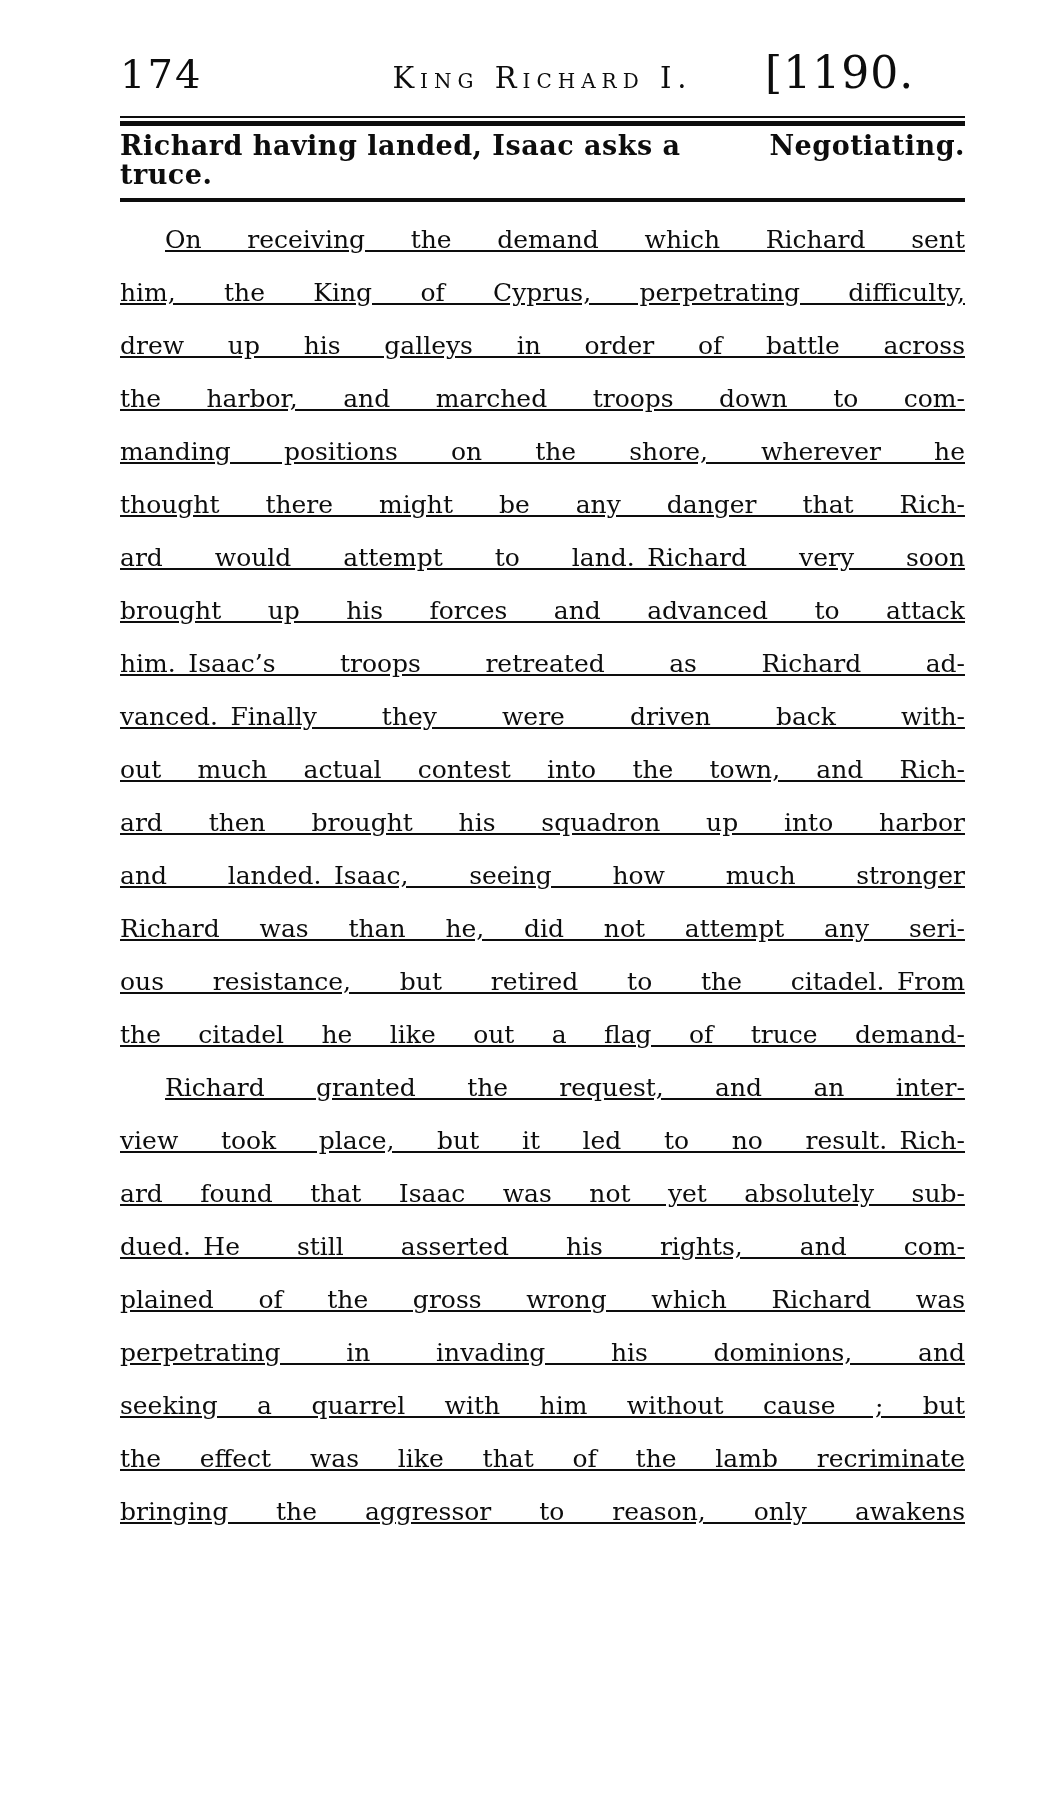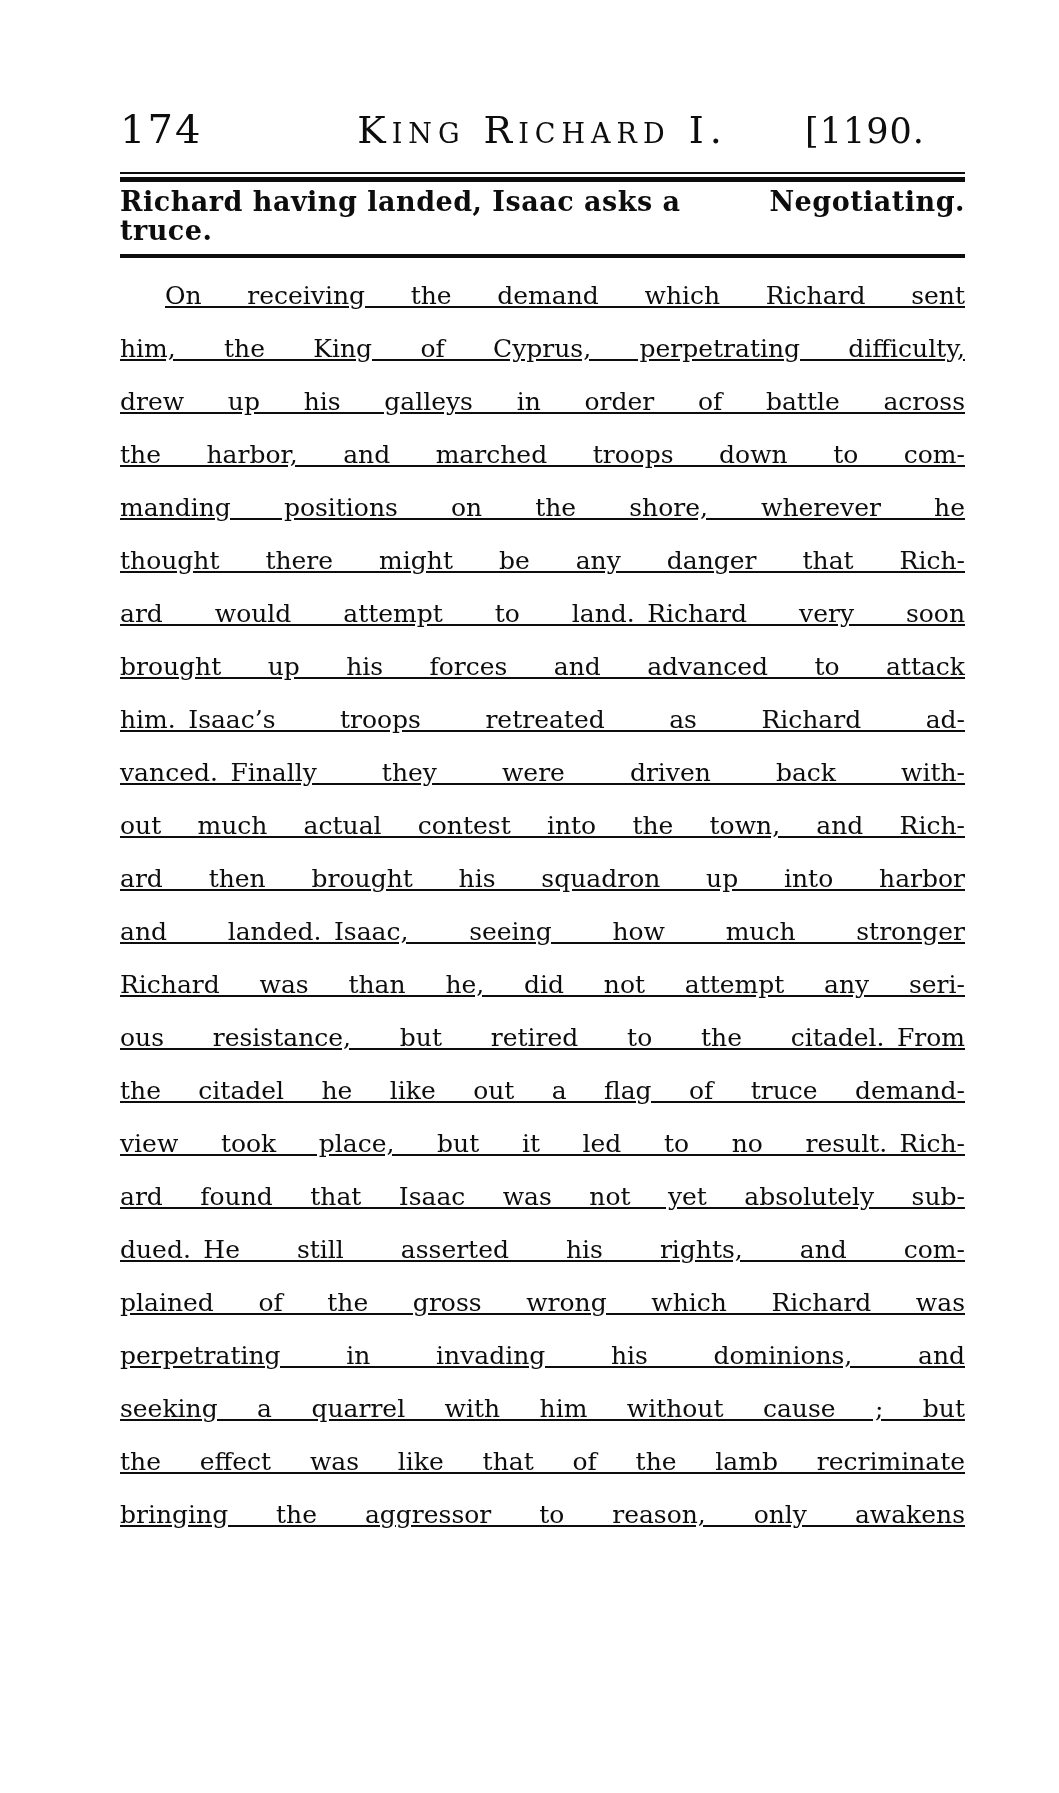--- a/index.html
+++ b/index.html
@@ -18,41 +18,41 @@
   .page {
     position: absolute;
     left: 120px;
     top: 0;
     width: 845px;
   }
   
   .header-row {
     display: flex;
     align-items: baseline;
-    margin-top: 108px;
+    margin-top: 52px;
     line-height: 42px;
     height: 42px;
   }
   .header-left {
     width: 200px;
     font-size: 40px;
     letter-spacing: 2px;
   }
   .header-center {
     flex: 1;
     text-align: center;
-    font-size: 38px;
+    font-size: 29px;
     font-variant: small-caps;
     letter-spacing: 6px;
     white-space: nowrap;
   }
   .header-right {
     width: 200px;
-    text-align: center;
-    font-size: 35px;
+    text-align: left;
+    font-size: 44px;
     letter-spacing: 1px;
   }
   
   .rule-double {
     margin-top: 22px;
     height: 3px;              
     border-top: 2px solid #0d0d0d;
     border-bottom: 5px solid #0d0d0d;
   }
   .rule-single {
@@ -121,20 +121,21 @@
       <div class="jline">ard would attempt to land. Richard very soon</div>
       <div class="jline">brought up his forces and advanced to attack</div>
       <div class="jline">him. Isaac’s troops retreated as Richard ad-</div>
       <div class="jline">vanced. Finally they were driven back with-</div>
       <div class="jline">out much actual contest into the town, and Rich-</div>
       <div class="jline">ard then brought his squadron up into harbor</div>
       <div class="jline">and landed. Isaac, seeing how much stronger</div>
       <div class="jline">Richard was than he, did not attempt any seri-</div>
       <div class="jline">ous resistance, but retired to the citadel. From</div>
       <div class="jline">the citadel he like out a flag of truce demand-</div>
+      <div class="jline indent">Richard granted the request, and an inter-</div>
       <div class="jline">view took place, but it led to no result. Rich-</div>
       <div class="jline">ard found that Isaac was not yet absolutely sub-</div>
       <div class="jline">dued. He still asserted his rights, and com-</div>
       <div class="jline">plained of the gross wrong which Richard was</div>
       <div class="jline">perpetrating in invading his dominions, and</div>
       <div class="jline">seeking a quarrel with him without cause ; but</div>
       <div class="jline">the effect was like that of the lamb recriminate</div>
       <div class="jline">bringing the aggressor to reason, only awakens</div>
     </div>
 

